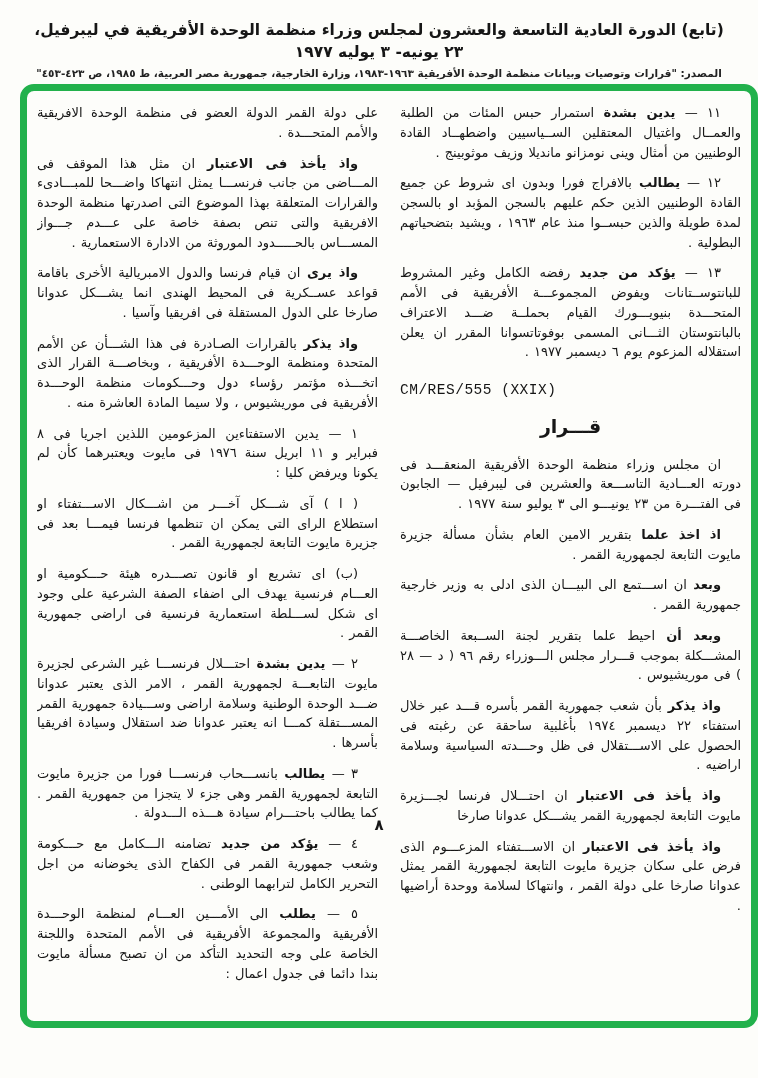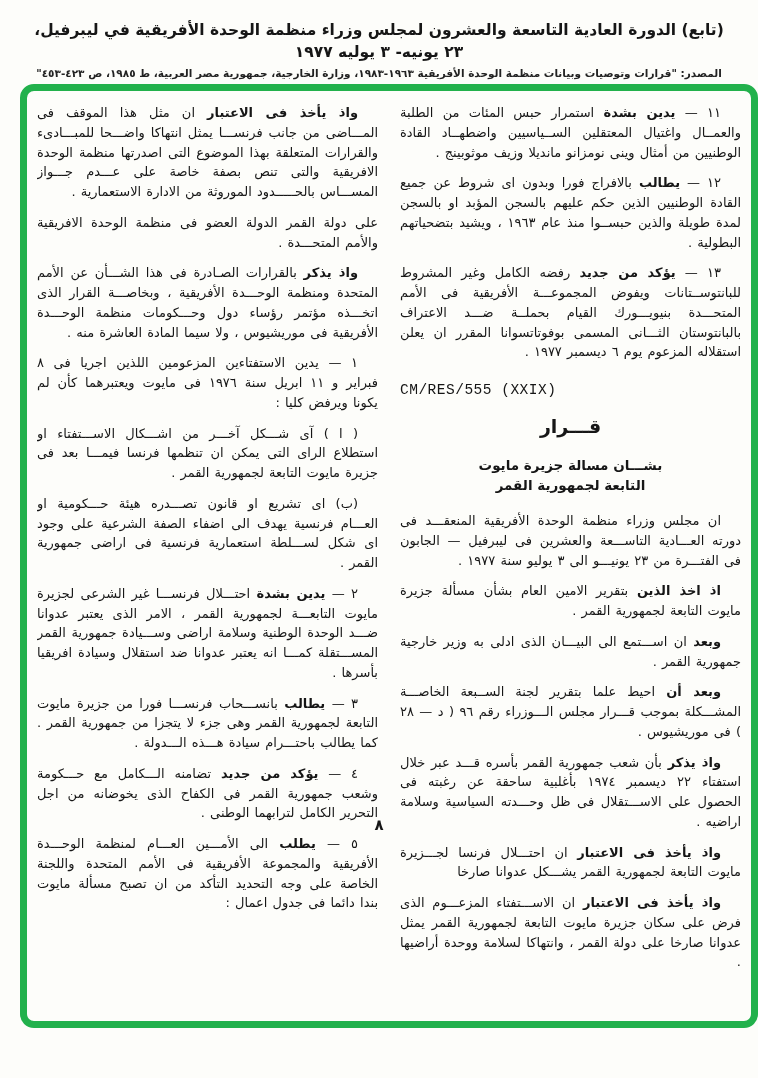--- a/index.html
+++ b/index.html
@@ -104,33 +104,32 @@
   </div>
 
   <div class="content-box" style="border-color: rgb(34, 177, 76);">
     <div class="columns">
       <div class="col" id="col-right">
           <p class="para"><span>١١ — </span><b>يدين بشدة</b> <span>استمرار حبس المئات من الطلبة والعمــال واغتيال المعتقلين الســياسيين واضطهــاد القادة الوطنيين من أمثال وينى نومزانو مانديلا وزيف موثوبينج .</span></p>
           <p class="para"><span>١٢ — </span><b>يطالب</b> <span>بالافراج فورا وبدون اى شروط عن جميع القادة الوطنيين الذين حكم عليهم بالسجن المؤبد او بالسجن لمدة طويلة والذين حبســوا منذ عام ١٩٦٣ ، ويشيد بتضحياتهم البطولية .</span></p>
           <p class="para"><span>١٣ — </span><b>يؤكد من جديد</b> <span>رفضه الكامل وغير المشروط للبانتوســتانات ويفوض المجموعـــة الأفريقية فى الأمم المتحـــدة بنيويـــورك القيام بحملــة ضـــد الاعتراف بالبانتوستان الثـــانى المسمى بوفوتاتسوانا المقرر ان يعلن استقلاله المزعوم يوم ٦ ديسمبر ١٩٧٧ .</span></p>
           <div class="ref-code">CM/RES/555 (XXIX)</div>
           <div class="heading-center big">قـــرار</div>
-          <div class="heading-center">بشـــان مسالة جزيرة مايوت
-التابعة لجمهورية القمر</div>
           <p class="para">ان مجلس وزراء منظمة الوحدة الأفريقية المنعقـــد فى دورته العـــادية التاســـعة والعشرين فى ليبرفيل — الجابون فى الفتـــرة من ٢٣ يونيـــو الى ٣ يوليو سنة ١٩٧٧ .</p>
-          <p class="para"><b>اذ اخذ الذين</b> <span>بتقرير الامين العام بشأن مسألة جزيرة مايوت التابعة لجمهورية القمر .</span></p>
+          <p class="para"><b>اذ اخذ علما</b> <span>بتقرير الامين العام بشأن مسألة جزيرة مايوت التابعة لجمهورية القمر .</span></p>
           <p class="para"><b>وبعد</b> <span>ان اســـتمع الى البيـــان الذى ادلى به وزير خارجية جمهورية القمر .</span></p>
           <p class="para"><b>وبعد أن</b> <span>احيط علما بتقرير لجنة الســبعة الخاصـــة المشـــكلة بموجب قـــرار مجلس الـــوزراء رقم ٩٦ ( د — ٢٨ ) فى موريشيوس .</span></p>
           <p class="para"><b>واذ يذكر</b> <span>بأن شعب جمهورية القمر بأسره قـــد عبر خلال استفتاء ٢٢ ديسمبر ١٩٧٤ بأغلبية ساحقة عن رغبته فى الحصول على الاســـتقلال فى ظل وحـــدته السياسية وسلامة اراضيه .</span></p>
           <p class="para"><b>واذ يأخذ فى الاعتبار</b> <span>ان احتـــلال فرنسا لجـــزيرة مايوت التابعة لجمهورية القمر يشـــكل عدوانا صارخا</span></p>
           <p class="para"><b>واذ يأخذ فى الاعتبار</b> <span>ان الاســـتفتاء المزعـــوم الذى فرض على سكان جزيرة مايوت التابعة لجمهورية القمر يمثل عدوانا صارخا على دولة القمر ، وانتهاكا لسلامة ووحدة أراضيها .</span></p>
         </div>
       <div class="col" id="col-left">
+          <p class="para no-indent">على دولة القمر الدولة العضو فى منظمة الوحدة الافريقية والأمم المتحـــدة .</p>
           <p class="para"><b>واذ يأخذ فى الاعتبار</b> <span>ان مثل هذا الموقف فى المـــاضى من جانب فرنســـا يمثل انتهاكا واضـــحا للمبـــادىء والقرارات المتعلقة بهذا الموضوع التى اصدرتها منظمة الوحدة الافريقية والتى تنص بصفة خاصة على عـــدم جـــواز المســـاس بالحـــــدود الموروثة من الادارة الاستعمارية .</span></p>
-          <p class="para no-indent">على دولة القمر الدولة العضو فى منظمة الوحدة الافريقية والأمم المتحـــدة .</p>
+          <p class="para"><b>واذ يرى</b> <span>ان قيام فرنسا والدول الامبريالية الأخرى باقامة قواعد عســكرية فى المحيط الهندى انما يشـــكل عدوانا صارخا على الدول المستقلة فى افريقيا وآسيا .</span></p>
           <p class="para"><b>واذ يذكر</b> <span>بالقرارات الصـادرة فى هذا الشـــأن عن الأمم المتحدة ومنظمة الوحـــدة الأفريقية ، وبخاصـــة القرار الذى اتخـــذه مؤتمر رؤساء دول وحـــكومات منظمة الوحـــدة الأفريقية فى موريشيوس ، ولا سيما المادة العاشرة منه .</span></p>
           <p class="para"><span>١ — </span><span>يدين الاستفتاءين المزعومين اللذين اجريا فى ٨ فبراير و ١١ ابريل سنة ١٩٧٦ فى مايوت ويعتبرهما كأن لم يكونا ويرفض كليا :</span></p>
           <p class="para"><span>( ا ) </span><span>آى شـــكل آخـــر من اشـــكال الاســـتفتاء او استطلاع الراى التى يمكن ان تنظمها فرنسا فيمـــا بعد فى جزيرة مايوت التابعة لجمهورية القمر .</span></p>
           <p class="para"><span>(ب) </span><span>اى تشريع او قانون تصـــدره هيئة حـــكومية او العـــام فرنسية يهدف الى اضفاء الصفة الشرعية على وجود اى شكل لســـلطة استعمارية فرنسية فى اراضى جمهورية القمر .</span></p>
           <p class="para"><span>٢ — </span><b>يدين بشدة</b> <span>احتـــلال فرنســـا غير الشرعى لجزيرة مايوت التابعـــة لجمهورية القمر ، الامر الذى يعتبر عدوانا ضـــد الوحدة الوطنية وسلامة اراضى وســـيادة جمهورية القمر المســـتقلة كمـــا انه يعتبر عدوانا ضد استقلال وسيادة افريقيا بأسرها .</span></p>
           <p class="para"><span>٣ — </span><b>يطالب</b> <span>بانســـحاب فرنســـا فورا من جزيرة مايوت التابعة لجمهورية القمر وهى جزء لا يتجزا من جمهورية القمر . كما يطالب باحتـــرام سيادة هـــذه الـــدولة .</span></p>
           <p class="para"><span>٤ — </span><b>يؤكد من جديد</b> <span>تضامنه الـــكامل مع حـــكومة وشعب جمهورية القمر فى الكفاح الذى يخوضانه من اجل التحرير الكامل لترابهما الوطنى .</span></p>
           <p class="para"><span>٥ — </span><b>يطلب</b> <span>الى الأمـــين العـــام لمنظمة الوحـــدة الأفريقية والمجموعة الأفريقية فى الأمم المتحدة واللجنة الخاصة على وجه التحديد التأكد من ان تصبح مسألة مايوت بندا دائما فى جدول اعمال :</span></p>
         </div>
     </div>

